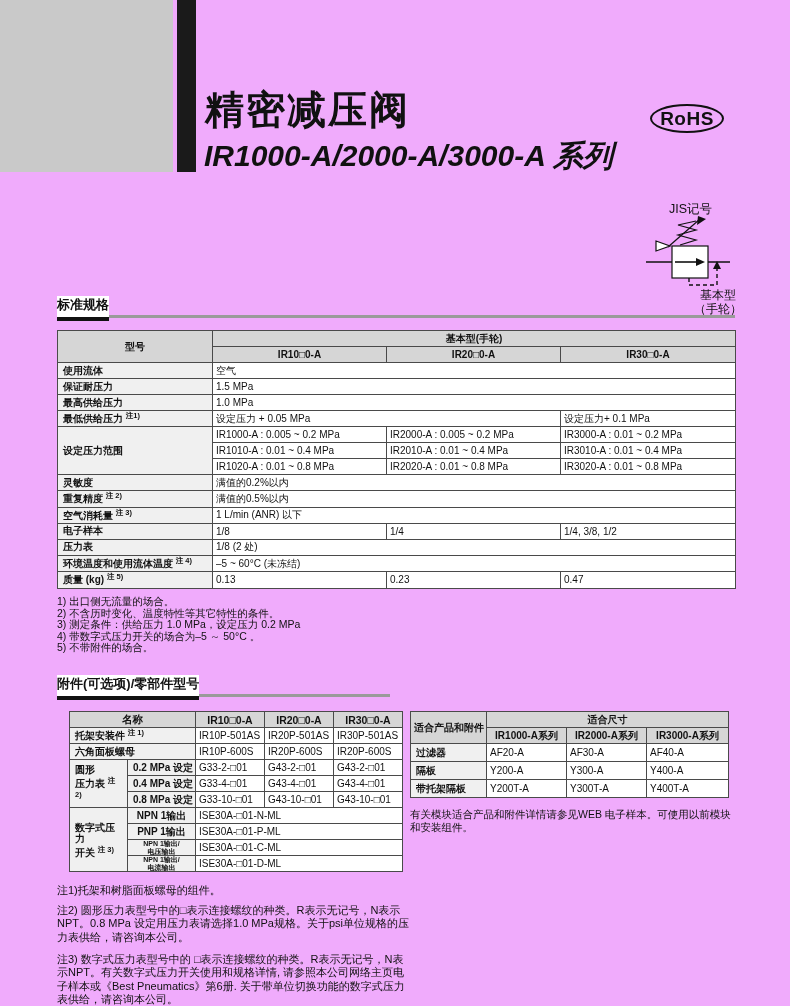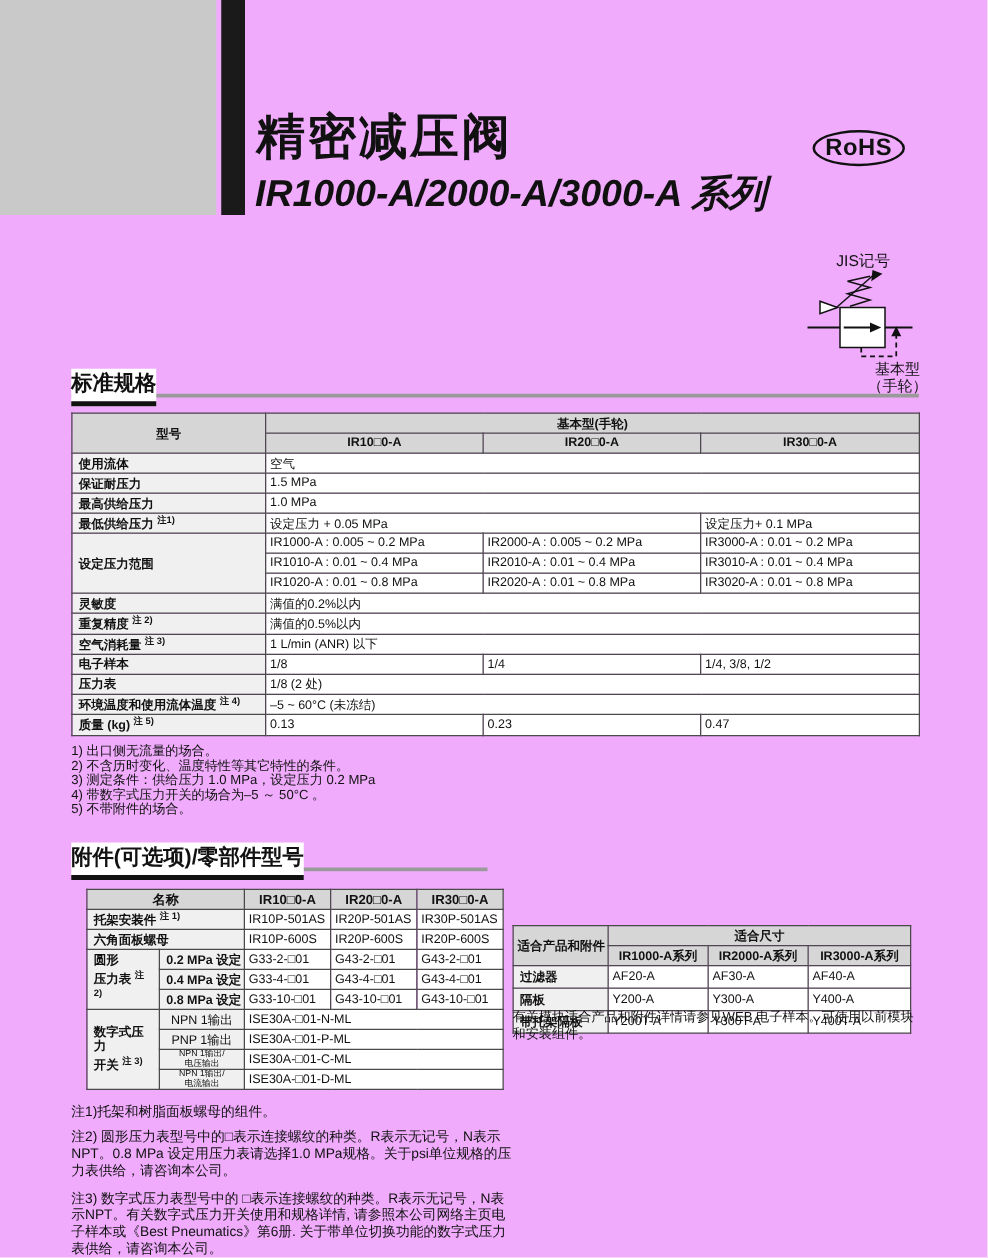--- a/index.html
+++ b/index.html
@@ -21,50 +21,50 @@
     font-size:19px; font-weight:bold; letter-spacing:0.5px; box-sizing:border-box;
   }
   .jis-label   { left:669px; top:201px; font-size:12.5px; }
   .jis-symbol  { left:644px; top:216px; width:88px; height:72px; }
   .jis-caption { left:670px; top:288px; width:96px; text-align:center; font-size:12px; line-height:14px; }
 
   
   .sec { height:23px; }
   .sec .rule { position:absolute; left:0; bottom:0; width:100%; height:3px; background:#9a9a9a; }
   .sec .ttl  {
-    position:relative; display:inline-block; font-size:17px; font-weight:bold;
+    position:relative; display:inline-block; font-size:13px; font-weight:bold;
     padding-bottom:3px; border-bottom:4px solid #111; background:#fff;
   }
 
   
   table { border-collapse:collapse; table-layout:fixed; }
   td { border:1px solid #4a4a4a; overflow:hidden; white-space:nowrap; padding:0 3px; }
   .hd  { background:#d6d6d6; font-weight:bold; text-align:center; }
   .lab { background:#f0f0f0; font-weight:bold; text-align:left; padding-left:5px; }
-  .labc{ background:#f0f0f0; font-weight:normal; text-align:center; }
+  .labc{ background:#f0f0f0; font-weight:bold; text-align:center; }
   .val { text-align:left; background:#fff; }
   sup.nt { font-size:7.5px; }
 
   .spec { left:57px; top:330px; width:678px; font-size:10px; }
   .spec td { height:15px; }
 
   .spec-notes { left:57px; top:596px; font-size:10.5px; line-height:11.5px; }
 
   .acc { left:57px; top:711px; width:333px; font-size:10px;margin-left:12px; }
   .acc td { height:15px; }
   .acc .hd { font-size:10.5px; }
   .sm { font-size:7px; line-height:7.5px; white-space:normal; text-align:center; padding:0 1px; }
   .two { line-height:11px; white-space:normal; }
 
   .acc-note  { left:57px; font-size:11px; line-height:13.4px; width:354px; }
   .n1 { top:884px; }
   .n2 { top:904px; }
   .n3 { top:953px; }
 
-  .mod { left:410px; top:740px; width:318px; font-size:10px; }
+  .mod { left:410px; top:711px; width:318px; font-size:10px; }
   .mod td { height:15px; }
   .mod .data td { height:17px; }
   .mod-note { left:410px; top:808px; width:324px; font-size:10.5px; line-height:13.2px; }
 
   svg .ln { stroke:#111; stroke-width:1.6; fill:none; }
   svg .thin { stroke:#111; stroke-width:1.2; fill:none; }
   svg .fl { fill:#111; stroke:none; }
   svg .open { fill:#fff; stroke:#111; stroke-width:1.2; }
   svg .dash { stroke:#111; stroke-width:1.4; fill:none; stroke-dasharray:4 3; }
 </style>

